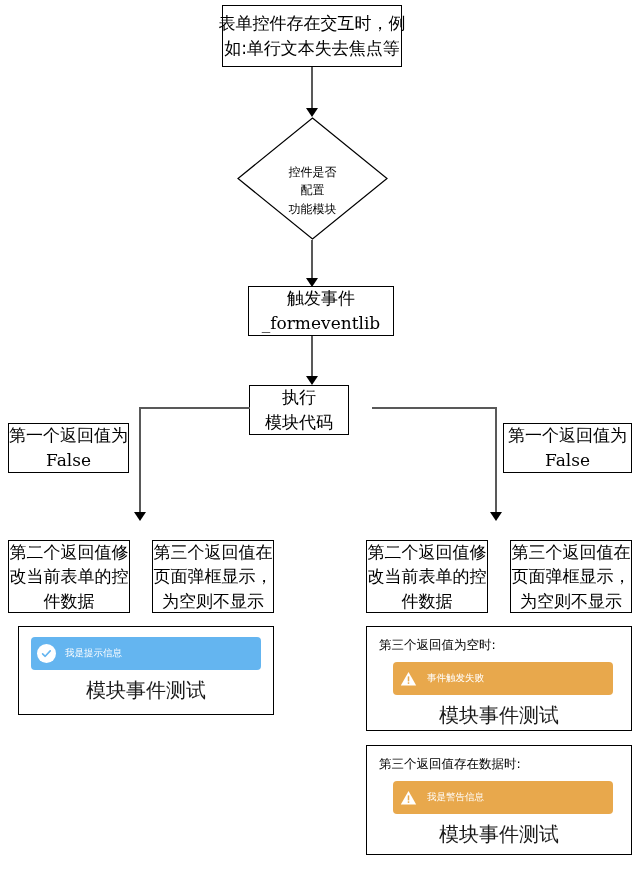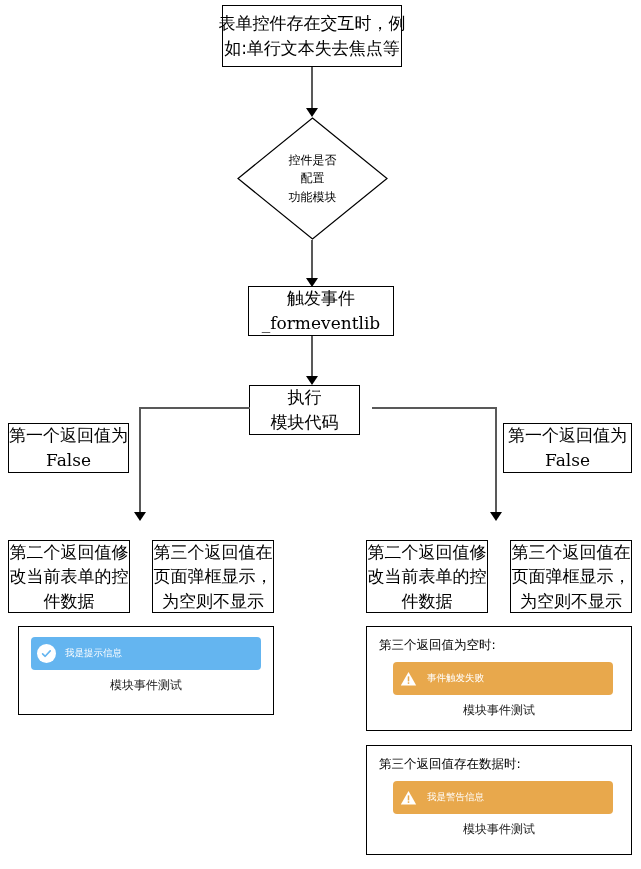--- a/index.html
+++ b/index.html
@@ -40,21 +40,21 @@
   .diamond-wrap {
     position: absolute;
   }
   .diamond-shape {
     position: absolute;
     left: 0; top: 0;
     width: 100%; height: 100%;
   }
   .diamond-label {
     position: absolute;
-    left: 0; top: 0;
+    left: 0; top: 12px;
     width: 100%; height: 100%;
     display: flex;
     flex-direction: column;
     align-items: center;
     justify-content: center;
     font-size: 12px;
     line-height: 1.55;
     text-align: center;
   }
 
@@ -113,21 +113,21 @@
   }
   .icon-tri {
     width: 19px; height: 19px;
     display: flex;
     align-items: center;
     justify-content: center;
     flex: none;
   }
   .panel-footer {
     text-align: center;
-    font-size: 12px;
+    font-size: 20px;
     color: #1a1a1a;
     margin-top: 7px;
     white-space: nowrap;
   }
 </style>
 </head>
 <body>
 
 <div id="canvas">
 
@@ -154,21 +154,21 @@
   <div class="arrowhead" style="left:306px; top:278px;"></div>
 
   <div class="node" style="left:248px; top:286px; width:146px; height:50px;">
     <span class="line">触发事件</span>
     <span class="line serif">_formeventlib</span>
   </div>
 
   <div class="conn conn-v" style="left:311px; top:336px; width:2px; height:44px;"></div>
   <div class="arrowhead" style="left:306px; top:376px;"></div>
 
-  <div class="node" style="left:249px; top:385px; width:111px; height:50px;">
+  <div class="node" style="left:249px; top:385px; width:100px; height:50px;">
     <span class="line">执行</span>
     <span class="line">模块代码</span>
   </div>
 
   <div class="conn conn-h" style="left:139px; top:407px; width:111px; height:2px;"></div>
   <div class="conn conn-v" style="left:139px; top:407px; width:2px; height:107px;"></div>
   <div class="arrowhead" style="left:134px; top:512px;"></div>
 
   <div class="conn conn-h" style="left:372px; top:407px; width:125px; height:2px;"></div>
   <div class="conn conn-v" style="left:495px; top:407px; width:2px; height:107px;"></div>

